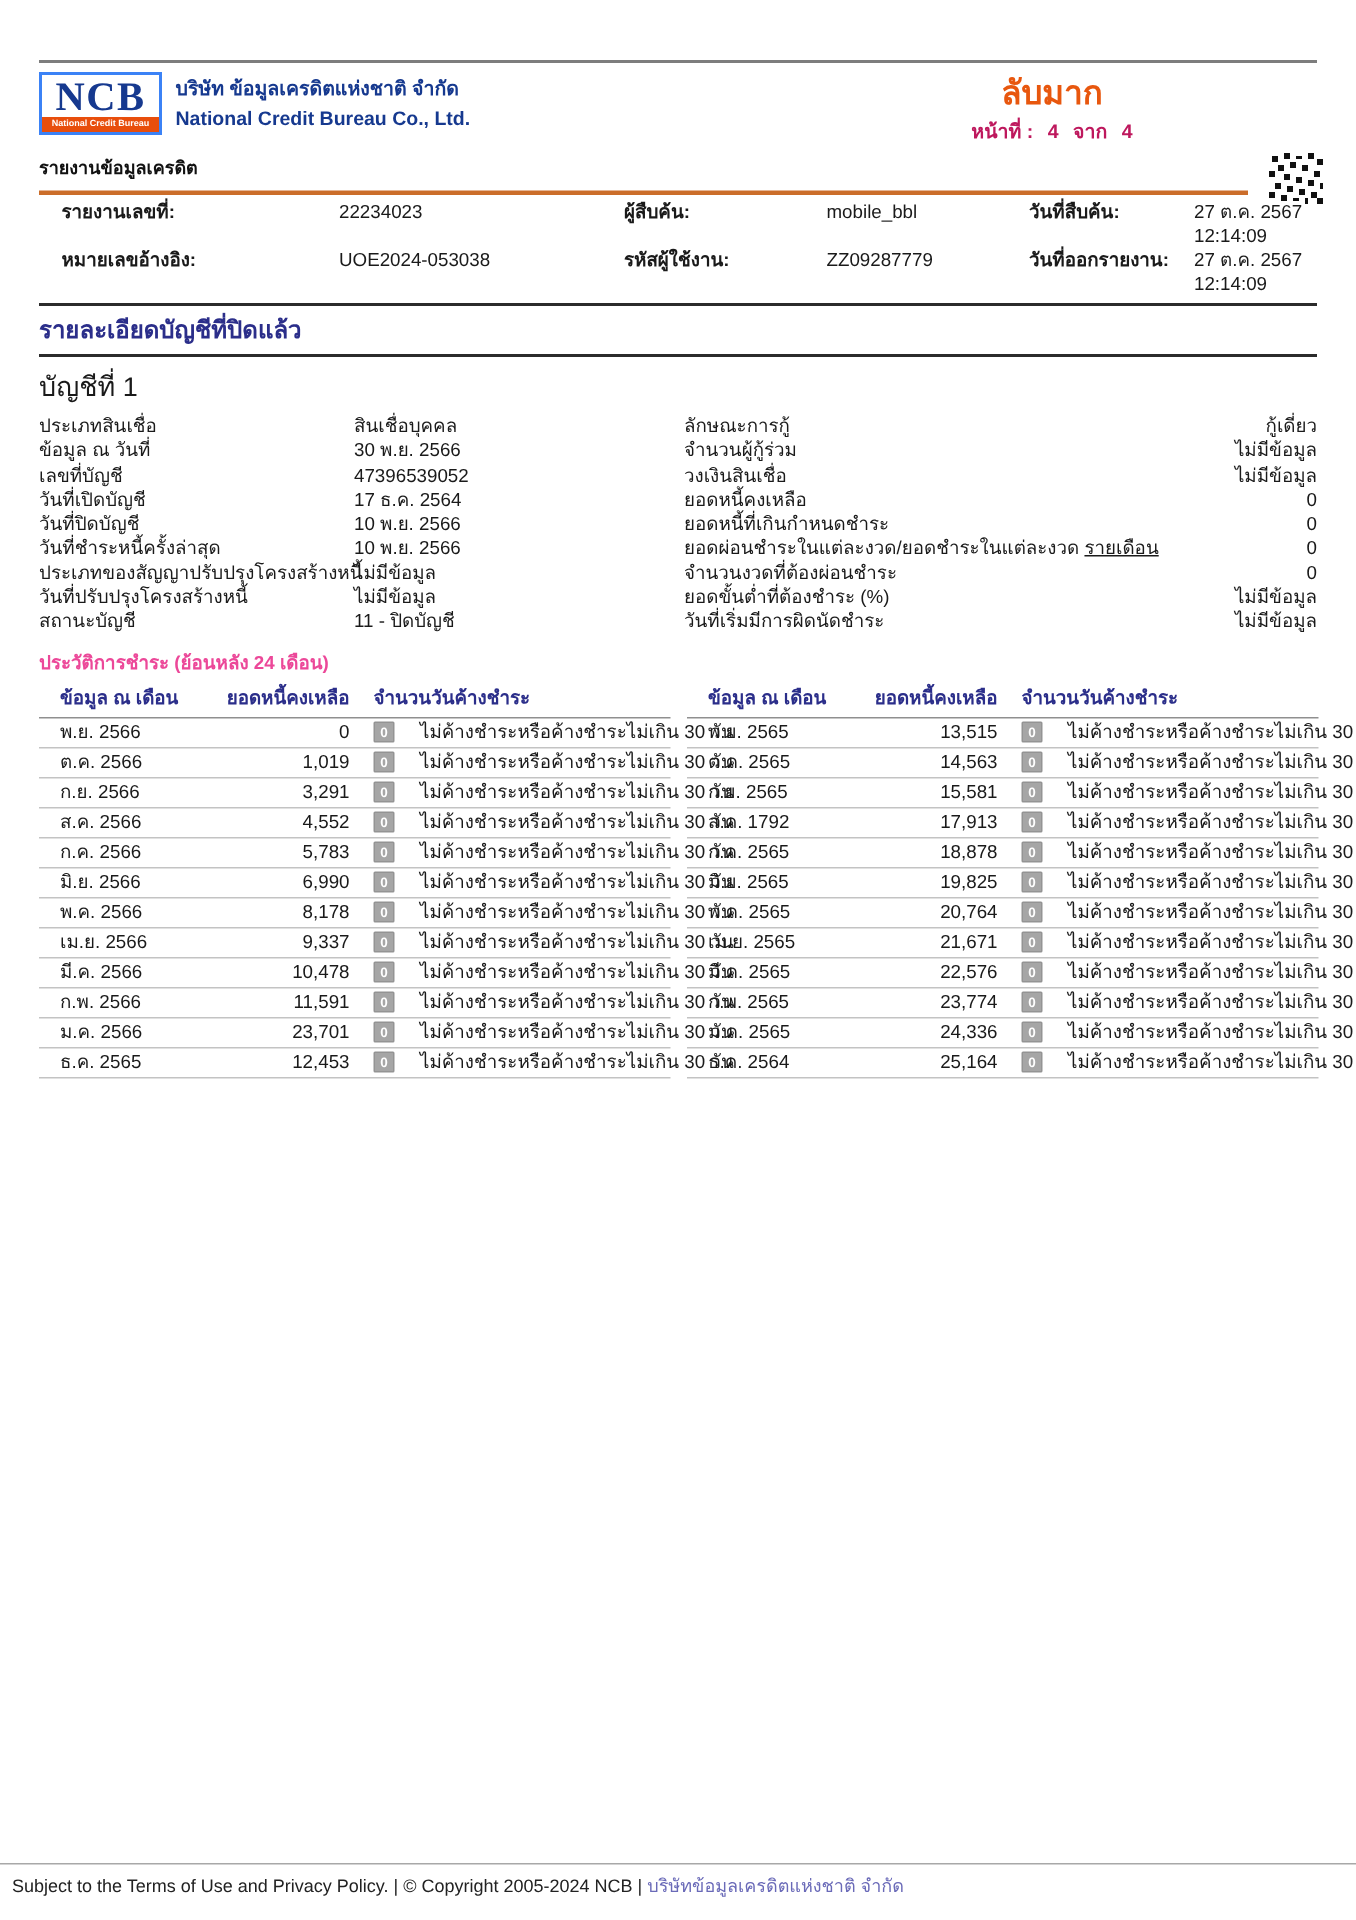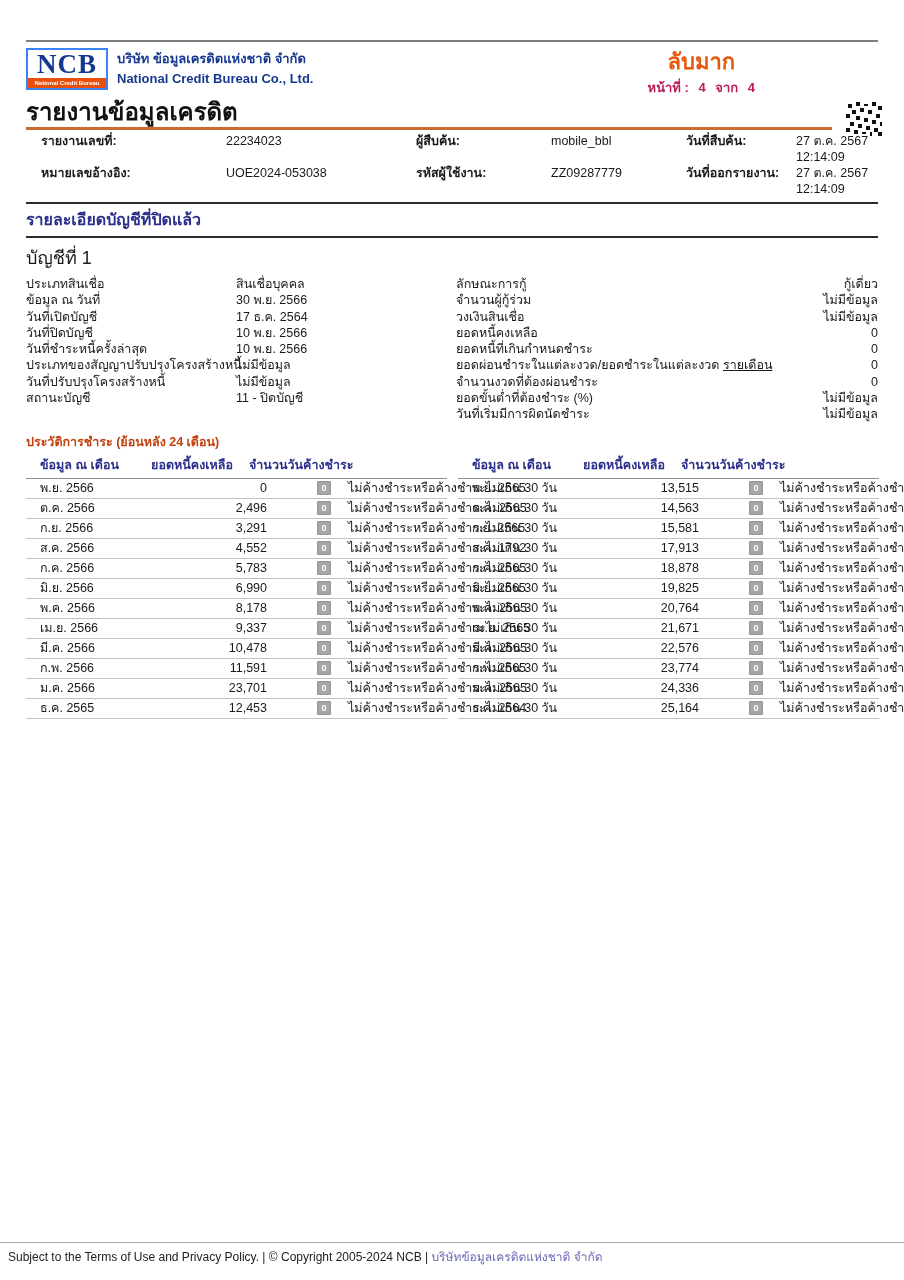--- a/index.html
+++ b/index.html
@@ -17,21 +17,21 @@
   .logo-band{background:#e84e0c;color:#fff;font-size:6px;line-height:8px;text-align:center;
              font-weight:bold;padding:1px 0;}
   .company{margin-left:9px;color:#16398f;font-weight:bold;font-size:13px;line-height:1.55;padding-top:1px;}
   .hdr-right{text-align:center;margin-right:120px;padding-top:2px;}
   .confidential{color:#e8570e;font-weight:bold;font-size:22px;line-height:24px;}
   .pageinfo{font-size:13px;font-weight:bold;color:#be185d;margin-top:3px;}
   .pageinfo span{margin:0 3px;}
 
   
   .titlerow{position:relative;margin-top:2px;}
-  .report-title{font-size:24px;font-weight:bold;color:#111;margin:0;line-height:24px;}
+  .report-title{font-size:12px;font-weight:bold;color:#111;margin:0;line-height:24px;}
   .orange-line{border-top:3px solid #cb6d2a;margin-top:3px;margin-right:46px;}
   .qr{position:absolute;right:-6px;top:2px;}
 
   
   .info-grid{display:grid;grid-template-columns:185px 190px 135px 135px 110px auto;
              padding:3px 0 2px 15px;font-size:12.5px;line-height:16px;}
   .info-grid .lbl{font-weight:bold;}
   .darkline{border-top:2px solid #2b2b2b;margin-top:3px;}
 
   .section-title{font-size:16px;font-weight:bold;color:#2b2e8a;padding:3px 0 4px;}
@@ -42,27 +42,27 @@
   .details-left{width:425px;flex:none;}
   .details-right{flex:1;margin-left:5px;}
   .detail-row{display:flex;line-height:16.3px;white-space:nowrap;}
   .details-left .d-label{width:210px;flex:none;}
   .details-left .d-value{flex:1;}
   .details-right .d-label{flex:none;}
   .details-right .d-value{margin-left:auto;text-align:right;}
   .d-link{text-decoration:underline;}
 
   
-  .history-title{font-size:12.5px;font-weight:bold;color:#c2410c;margin-top:9px;}
+  .history-title{font-size:12.5px;font-weight:bold;color:#ec4899;margin-top:9px;}
   .htables{display:flex;gap:11px;margin-top:2px;}
   .htable{width:421px;flex:none;font-size:12.5px;}
   .ht-head{display:grid;grid-template-columns:115px 92px auto;font-weight:bold;color:#2b2e8a;
            border-bottom:1px solid #8f8f8f;padding:1px 0 3px;}
   .ht-row{display:grid;grid-template-columns:115px 92px auto;padding:2px 0 2.5px;
-          border-bottom:1px solid #c3c3c3;line-height:14.5px;gap:34px;}
+          border-bottom:1px solid #c3c3c3;line-height:14.5px;}
   .ht-c1{padding-left:14px;}
   .ht-c2{text-align:right;}
   .ht-c3{padding-left:16px;white-space:nowrap;}
   .status{display:flex;align-items:center;}
   .badge{display:inline-block;width:12px;height:12px;flex:none;background:#a6a6a6;border:1px solid #949494;
          border-radius:1px;color:#fff;font-size:9px;line-height:12px;text-align:center;font-weight:bold;}
   .status-text{margin-left:17px;}
 
   
   .footer{position:absolute;left:0;right:0;top:1242px;border-top:1px solid #a8a8a8;
@@ -155,20 +155,24 @@
       <div class="details-left" id="details-left">
           <div class="detail-row">
             <span class="d-label">ประเภทสินเชื่อ</span>
             <span class="d-value">สินเชื่อบุคคล</span>
           </div>
           <div class="detail-row">
             <span class="d-label">ข้อมูล ณ วันที่</span>
             <span class="d-value">30 พ.ย. 2566</span>
           </div>
           <div class="detail-row">
+            <span class="d-label">เลขที่บัญชี</span>
+            <span class="d-value">47396539052</span>
+          </div>
+          <div class="detail-row">
             <span class="d-label">วันที่เปิดบัญชี</span>
             <span class="d-value">17 ธ.ค. 2564</span>
           </div>
           <div class="detail-row">
             <span class="d-label">วันที่ปิดบัญชี</span>
             <span class="d-value">10 พ.ย. 2566</span>
           </div>
           <div class="detail-row">
             <span class="d-label">วันที่ชำระหนี้ครั้งล่าสุด</span>
             <span class="d-value">10 พ.ย. 2566</span>
@@ -237,21 +241,21 @@
           <div class="ht-row">
             <span class="ht-c1">พ.ย. 2566</span>
             <span class="ht-c2">0</span>
             <span class="ht-c3 status">
               <span class="badge">0</span>
               <span class="status-text">ไม่ค้างชำระหรือค้างชำระไม่เกิน 30 วัน</span>
             </span>
           </div>
           <div class="ht-row">
             <span class="ht-c1">ต.ค. 2566</span>
-            <span class="ht-c2">2,496</span>
+            <span class="ht-c2">1,019</span>
             <span class="ht-c3 status">
               <span class="badge">0</span>
               <span class="status-text">ไม่ค้างชำระหรือค้างชำระไม่เกิน 30 วัน</span>
             </span>
           </div>
           <div class="ht-row">
             <span class="ht-c1">ก.ย. 2566</span>
             <span class="ht-c2">3,291</span>
             <span class="ht-c3 status">
               <span class="badge">0</span>

